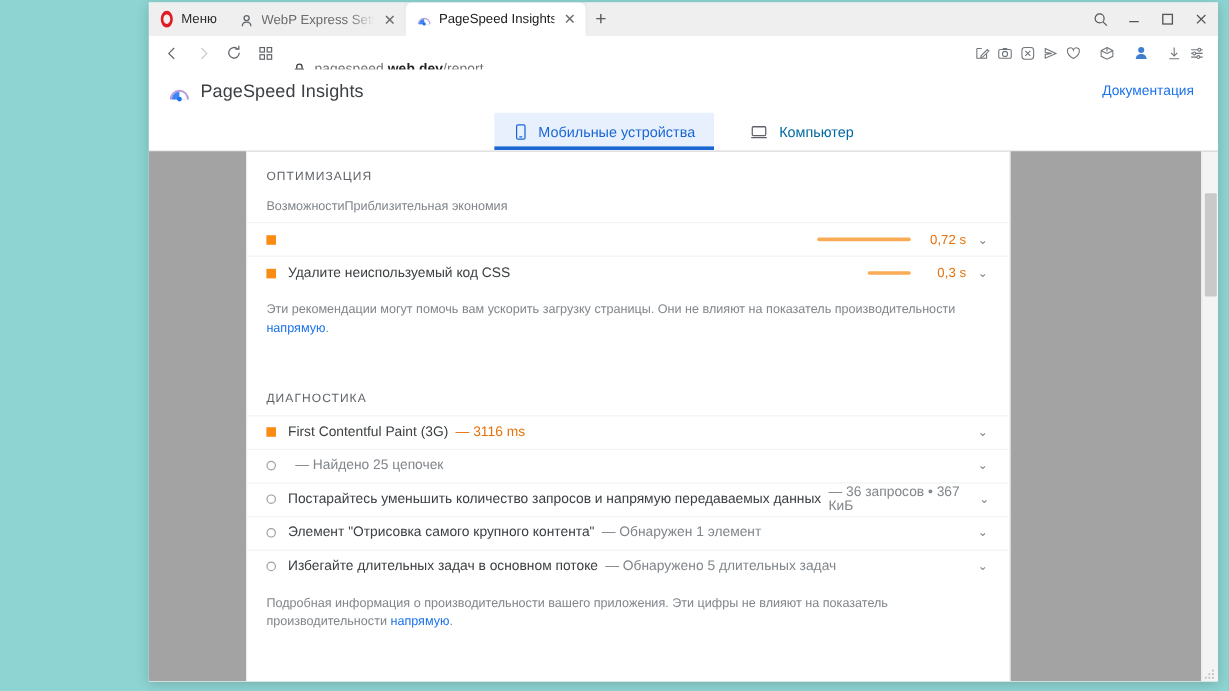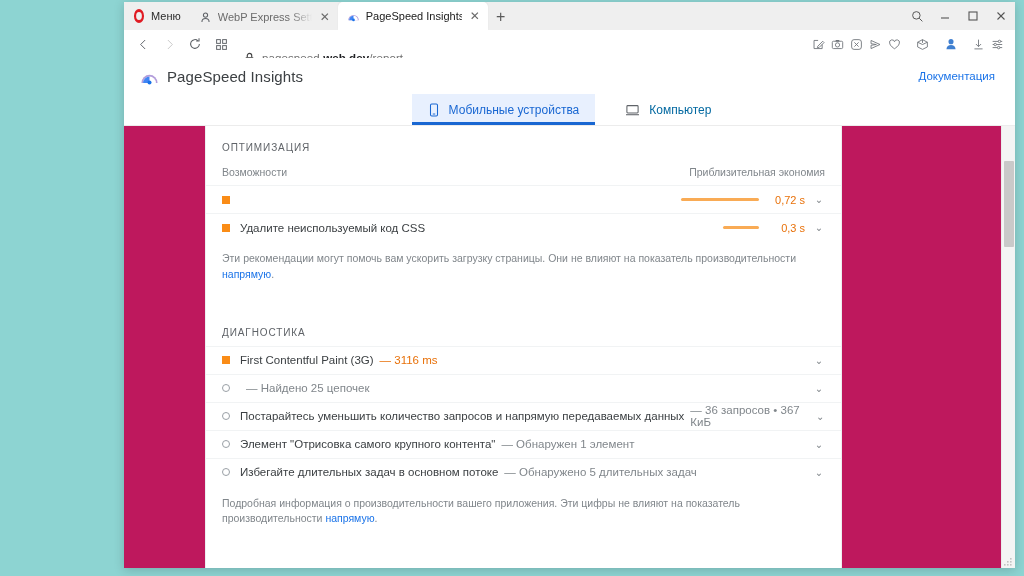--- a/index.html
+++ b/index.html
@@ -120,34 +120,34 @@
   }
   .ff-tab { display: flex; align-items: center; gap: 9px; padding: 0 16px;
             font-size: 12px; color: #0369a1; position: relative; }
   .ff-tab.selected { color: #1967d2; background: #e8f0fe; }
   .ff-tab.selected::after {
     content: ""; position: absolute; left: 0; right: 0; bottom: 0;
     height: 3px; background: #1967d2;
   }
 
   
-  .canvas { flex: 1 1 auto; position: relative; background: #be185d; overflow: hidden; }
+  .canvas { flex: 1 1 auto; position: relative; background: #a3a3a3; overflow: hidden; }
   .report-card {
     position: absolute; left: 81px; top: 0; width: 637px; min-height: 100%;
     background: #fff;
     border-left: 1px solid #eceff1; border-right: 1px solid #eceff1;
     padding: 0 0 0 0;
   }
 
   .section-title {
     font-size: 10px; letter-spacing: .9px; color: #5f6368;
     padding: 16px 16px 0 16px; text-transform: uppercase;
   }
   .col-head {
-    display: flex; justify-content: space-between;
+    display: flex; 
     font-size: 10.5px; color: #80868b;
     padding: 13px 16px 7px 16px;
   }
 
   .audit-row {
     display: flex; align-items: center;
     height: 28px;
     border-top: 1px solid #f1f3f4;
     padding: 0 12px 0 16px;
     font-size: 11.5px; color: #3c4043;

